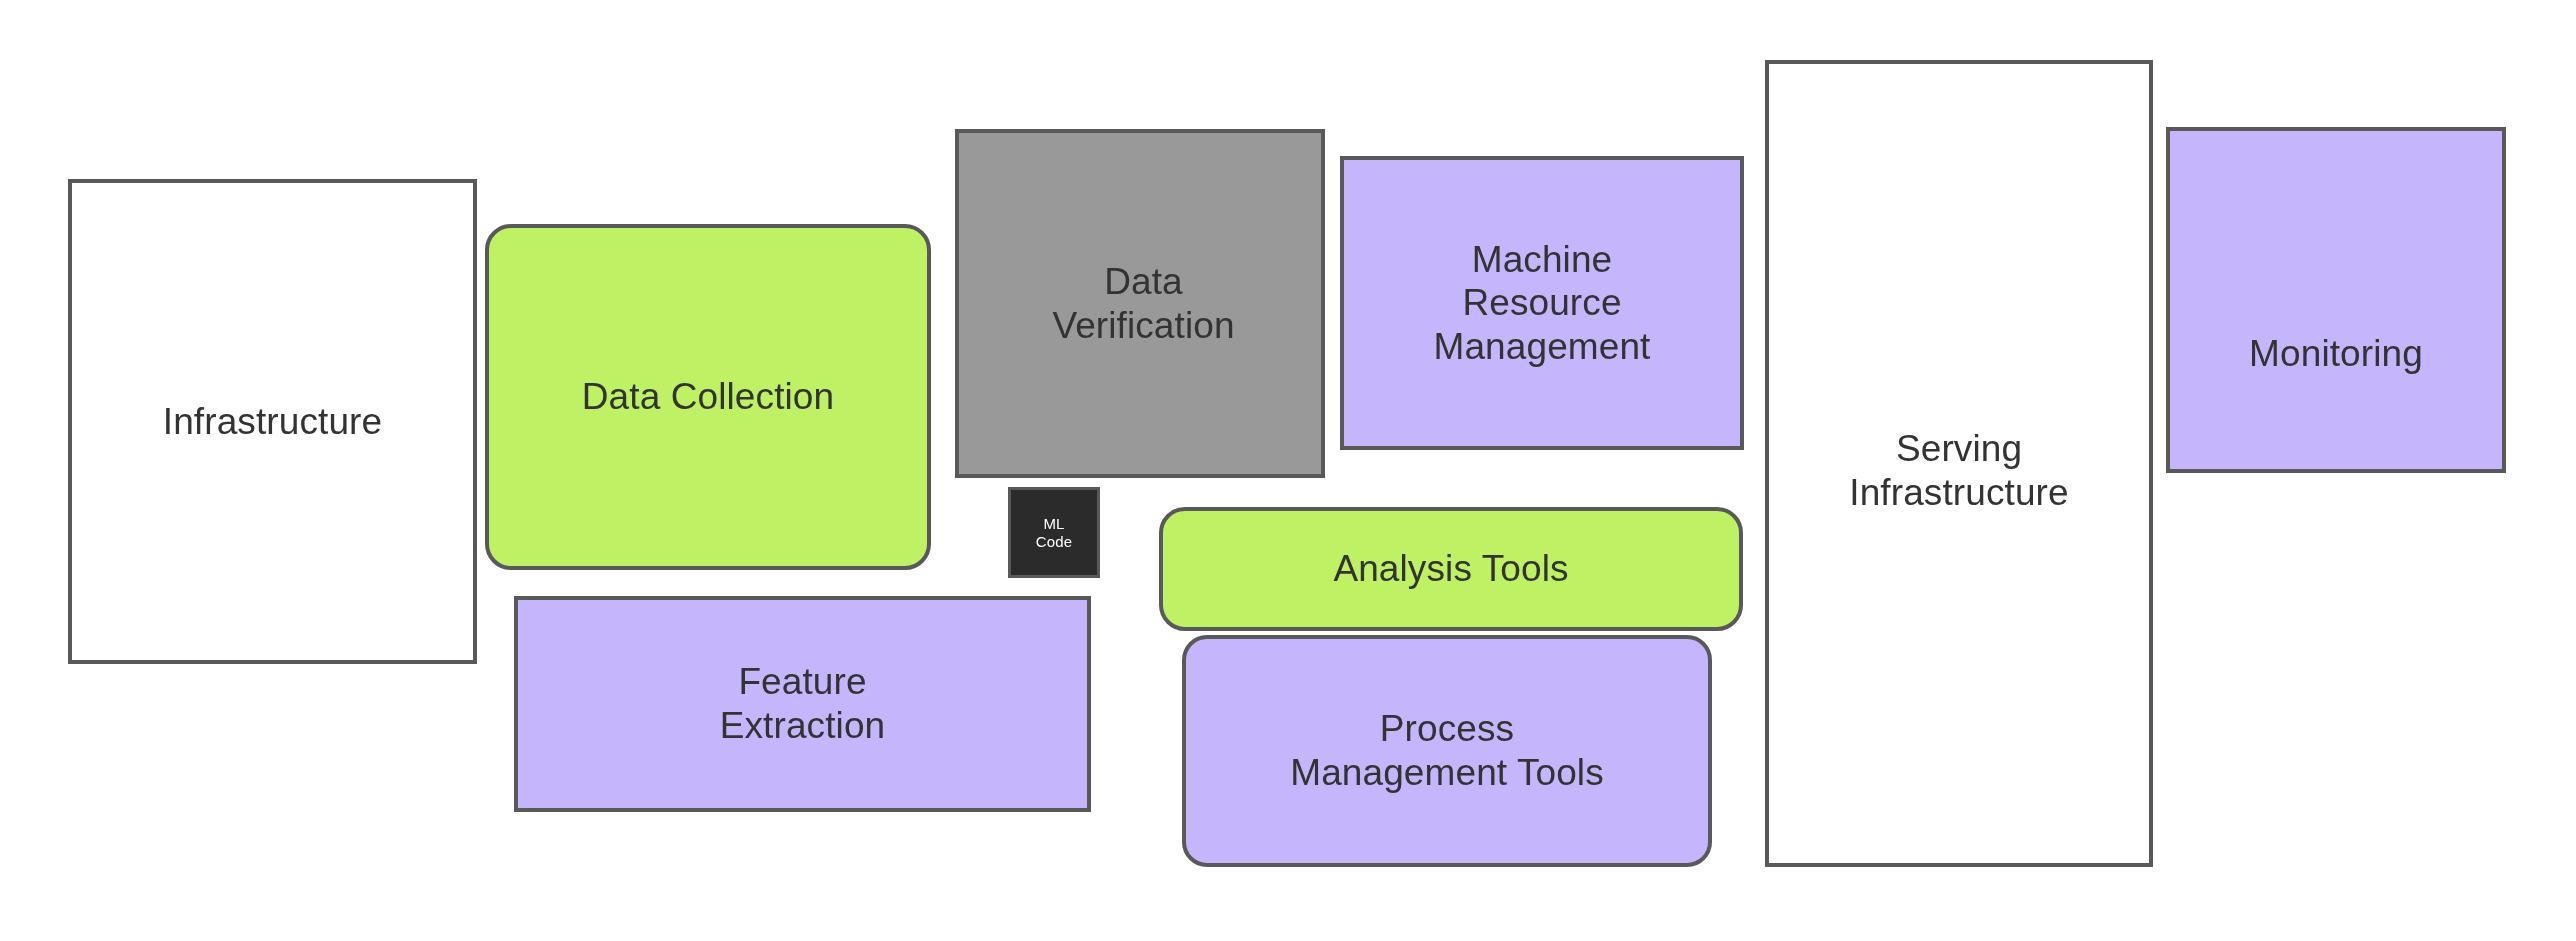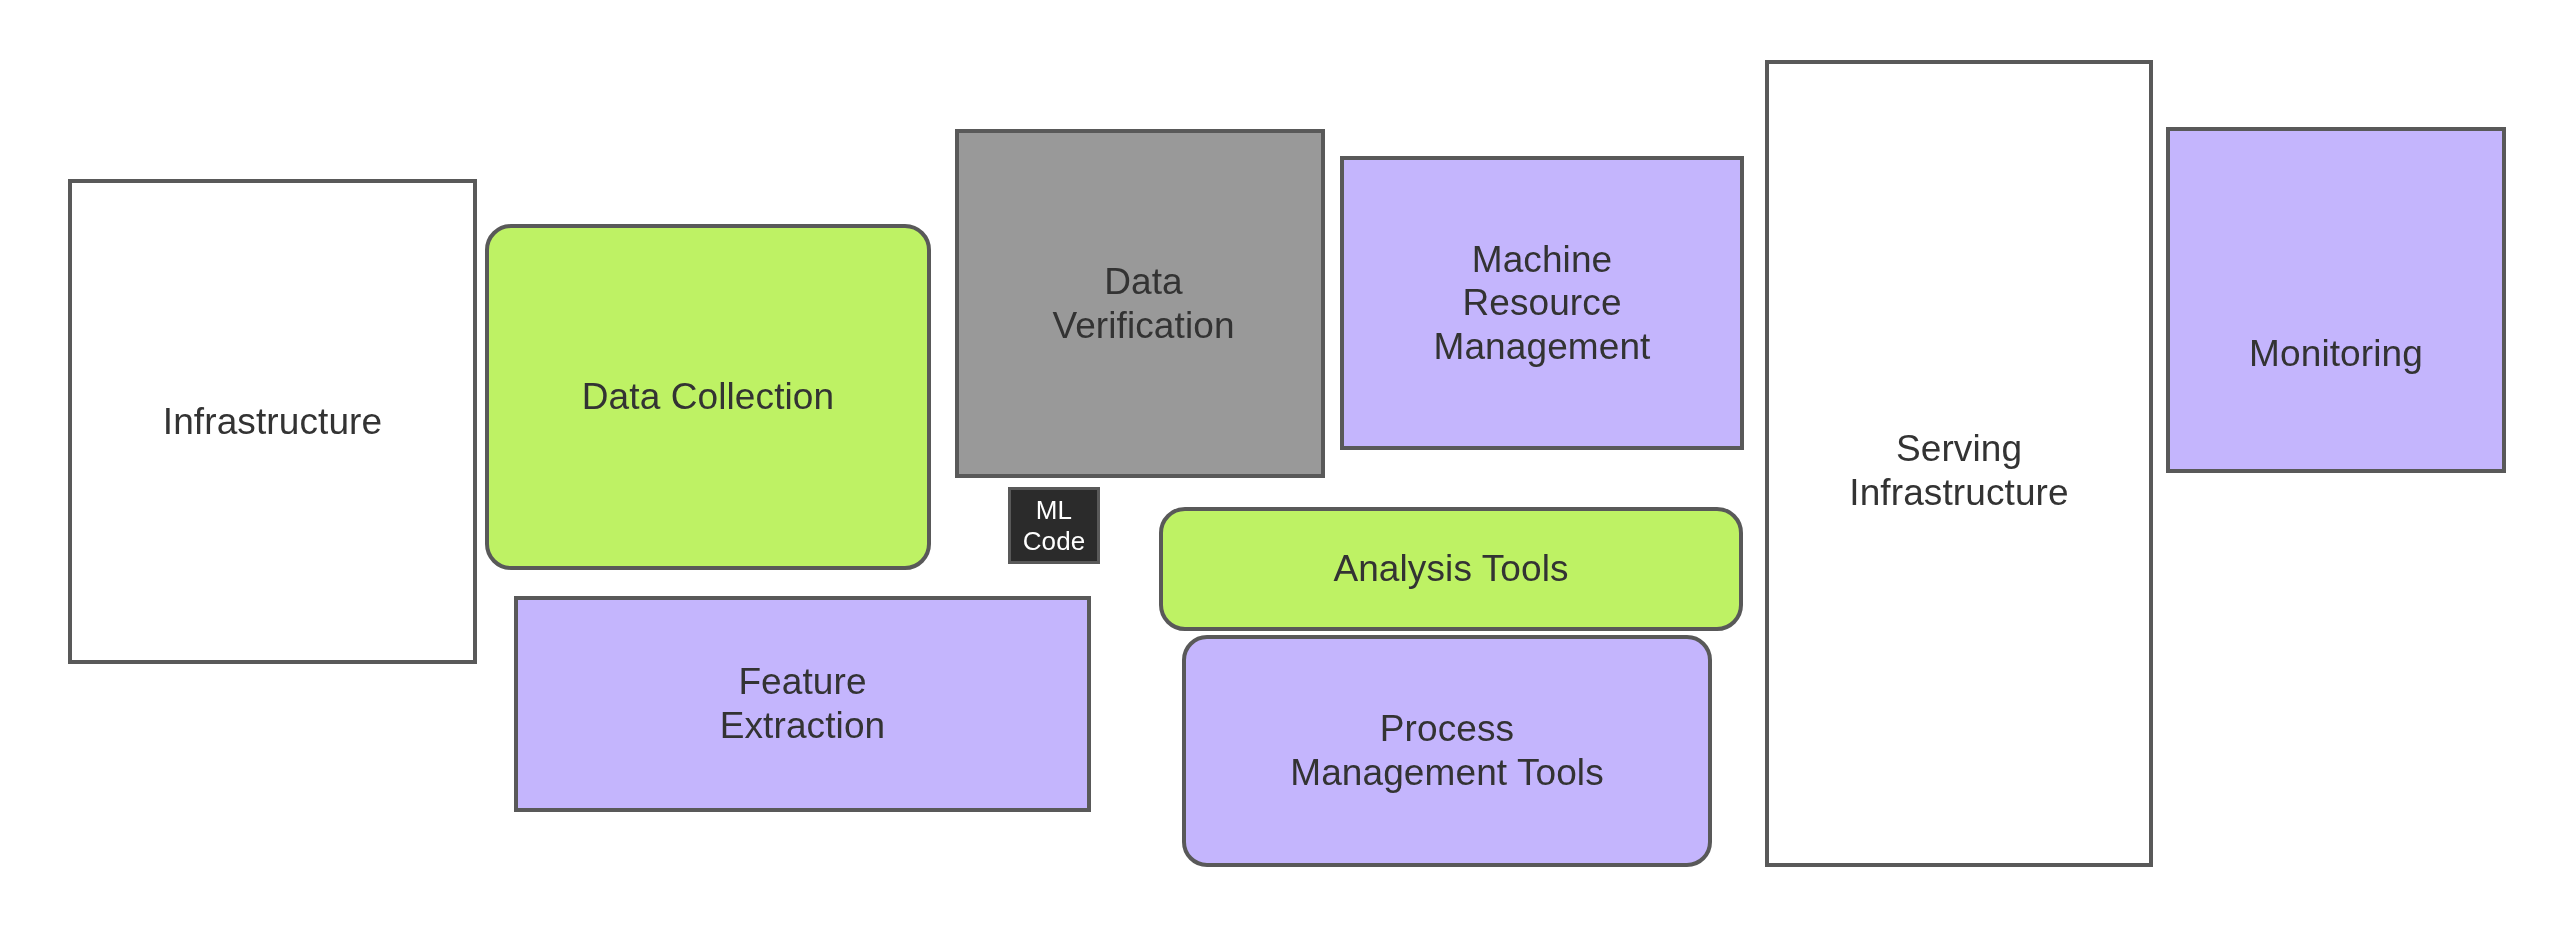--- a/index.html
+++ b/index.html
@@ -61,22 +61,22 @@
     align-items: flex-start;
     padding-top: 363px;
   }
   #n-monitoring {
     left: 2166px; top: 127px; width: 340px;  height: 346px;
     font-size: 37px;
     align-items: center;
     padding-top: 107px;
   }
   #n-ml-code {
-    left: 1008px; top: 487px; width: 92px;   height: 77px;
-    font-size: 26px;
+    left: 1008px; top: 487px; width: 92px;   height: 91px;
+    font-size: 15px;
     border-width: 3.9px;
   }
   #n-analysis-tools {
     left: 1159px; top: 507px; width: 584px;  height: 124px;
     font-size: 37px;
   }
   #n-feature-extraction {
     left: 514px;  top: 596px; width: 577px;  height: 216px;
     font-size: 37px;
   }

